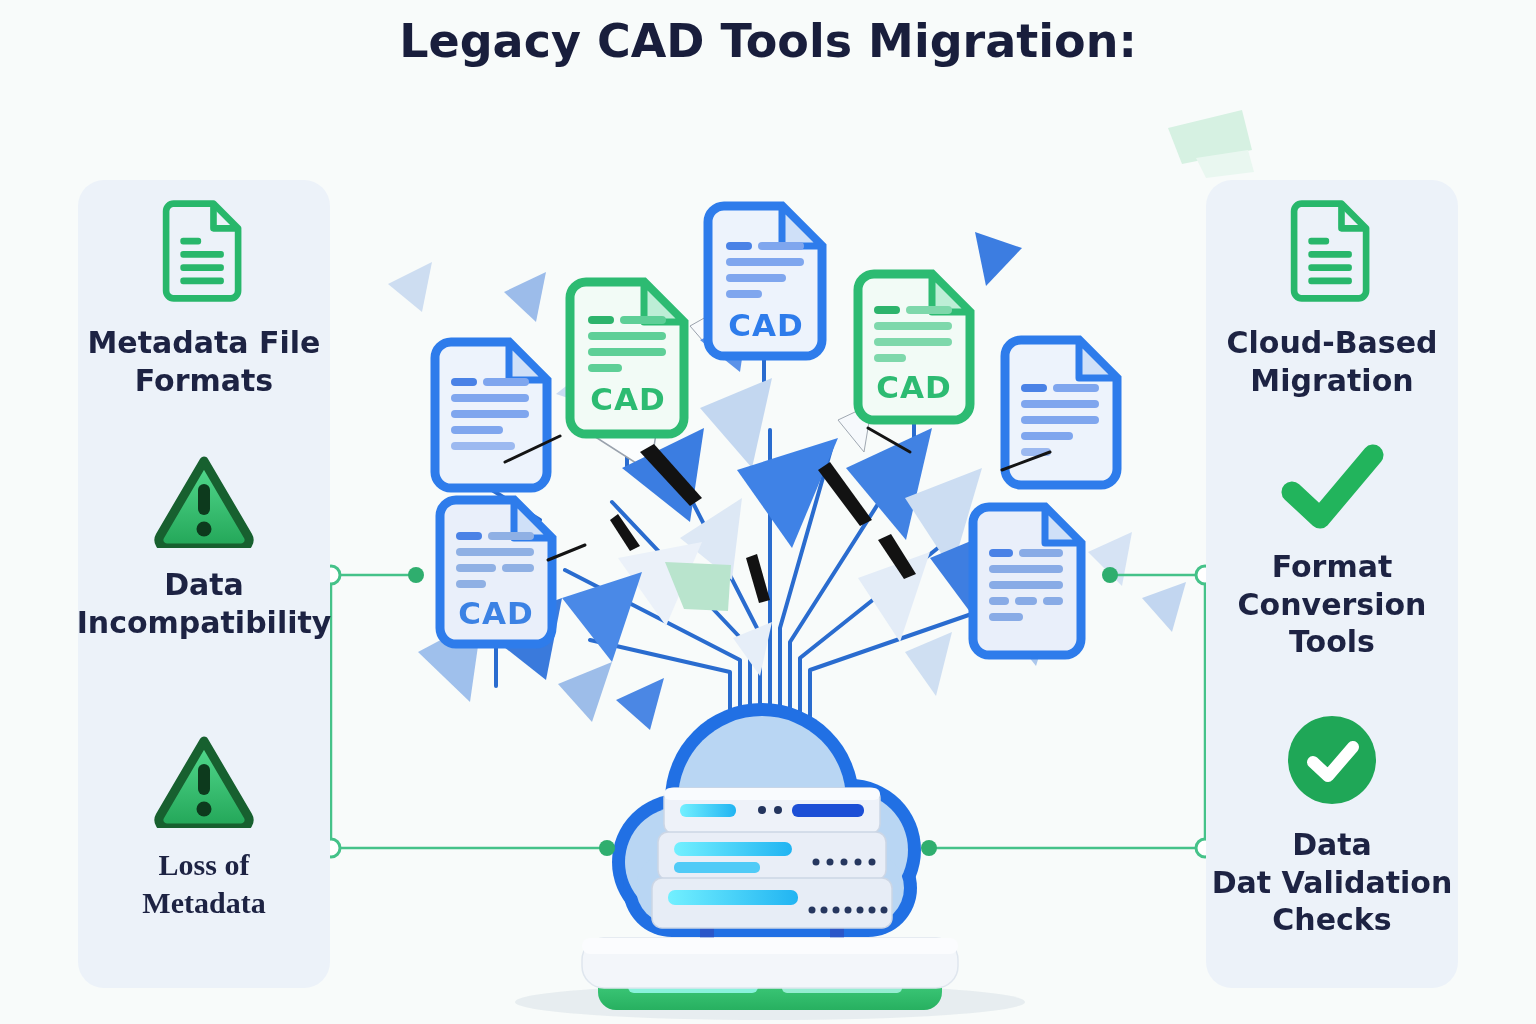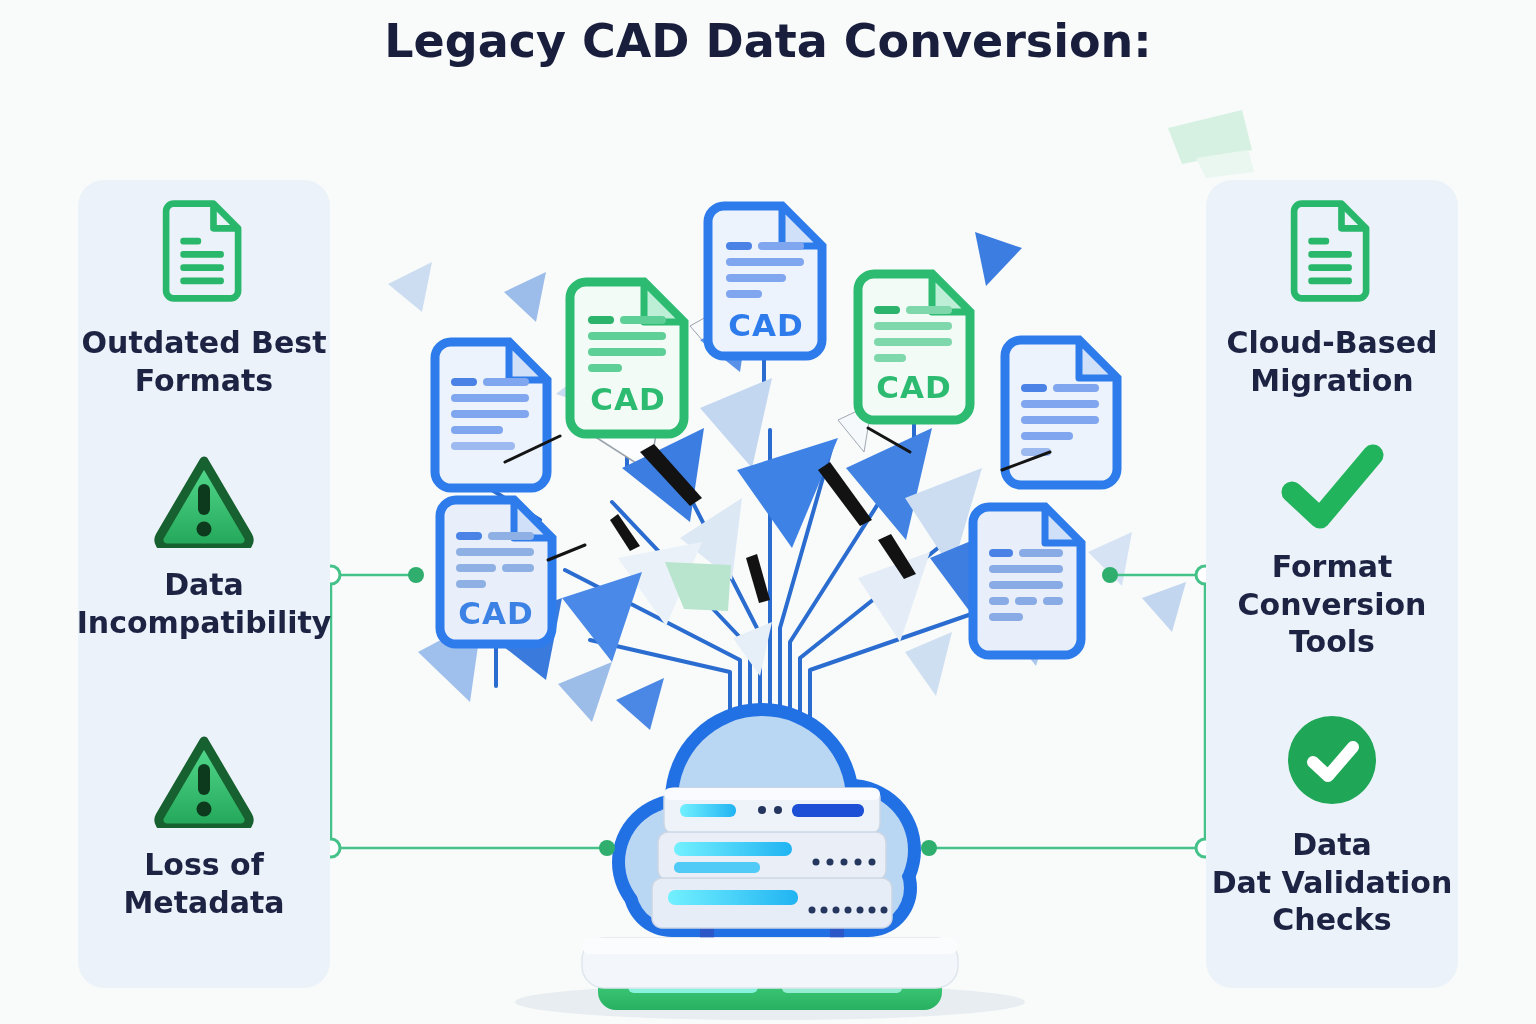--- a/index.html
+++ b/index.html
@@ -28,21 +28,21 @@
   .panel-item .label{
     font-size:30px;font-weight:700;color:#1d2343;text-align:center;
     line-height:1.25;white-space:pre-line;
   }
   #art{position:absolute;top:0;left:0;z-index:1;}
 </style>
 </head>
 <body>
 
 <div class="title-wrap">
-  <div class="title-line">Legacy CAD Data Conversion:</div>
+  <div class="title-line">Legacy CAD Tools Migration:</div>
 </div>
 
 <svg id="art" width="1536" height="1024" viewBox="0 0 1536 1024">
   <defs>
     <linearGradient id="triGrad" x1="0" y1="0" x2="0" y2="1">
       <stop offset="0" stop-color="#55db90"></stop>
         <stop offset="1" stop-color="#22a557"></stop>
     </linearGradient>
     <linearGradient id="cyanGrad" x1="0" y1="0" x2="1" y2="0">
       <stop offset="0" stop-color="#72f0ff"></stop>
@@ -286,35 +286,35 @@
     <div class="icon">
       <svg width="96" height="108" viewBox="0 0 96 114">
         <path d="M16 6 H58 L84 32 V98 a8 8 0 0 1 -8 8 H16 a8 8 0 0 1 -8 -8 V14 a8 8 0 0 1 8 -8 Z" fill="none" stroke="#28b76b" stroke-width="7" stroke-linejoin="round"></path>
         <path d="M58 6 V32 H84" fill="none" stroke="#28b76b" stroke-width="7" stroke-linejoin="round"></path>
         <rect x="23" y="42" width="22" height="7" rx="3" fill="#28b76b"></rect>
         <rect x="23" y="56" width="46" height="7" rx="3" fill="#28b76b"></rect>
         <rect x="23" y="70" width="46" height="7" rx="3" fill="#28b76b"></rect>
         <rect x="23" y="84" width="46" height="7" rx="3" fill="#28b76b"></rect>
       </svg>
     </div>
-    <div class="label">Outdated Best
+    <div class="label">Metadata File
 Formats</div>
   </div>
   <div class="panel-item" style="top:272px;">
     <div class="icon">
       <svg width="104" height="96" viewBox="0 0 104 96">
         <path d="M52 9 L96 84 a8 8 0 0 1 -7 12 H15 a8 8 0 0 1 -7 -12 Z" fill="url(#triGrad)" stroke="#17602f" stroke-width="9" stroke-linejoin="round"></path>
         <rect x="46" y="32" width="12" height="31" rx="6" fill="#0d3a1d"></rect>
         <circle cx="52" cy="77" r="7.5" fill="#0d3a1d"></circle>
       </svg>
     </div>
     <div class="label">Data
 Incompatibility</div>
   </div>
-  <div class="panel-item" style="top:552px;">
+  <div class="panel-item" style="top:552px;font-family:Liberation Serif, serif;">
     <div class="icon">
       <svg width="104" height="96" viewBox="0 0 104 96">
         <path d="M52 9 L96 84 a8 8 0 0 1 -7 12 H15 a8 8 0 0 1 -7 -12 Z" fill="url(#triGrad)" stroke="#17602f" stroke-width="9" stroke-linejoin="round"></path>
         <rect x="46" y="32" width="12" height="31" rx="6" fill="#0d3a1d"></rect>
         <circle cx="52" cy="77" r="7.5" fill="#0d3a1d"></circle>
       </svg>
     </div>
     <div class="label">Loss of
 Metadata</div>
   </div>

